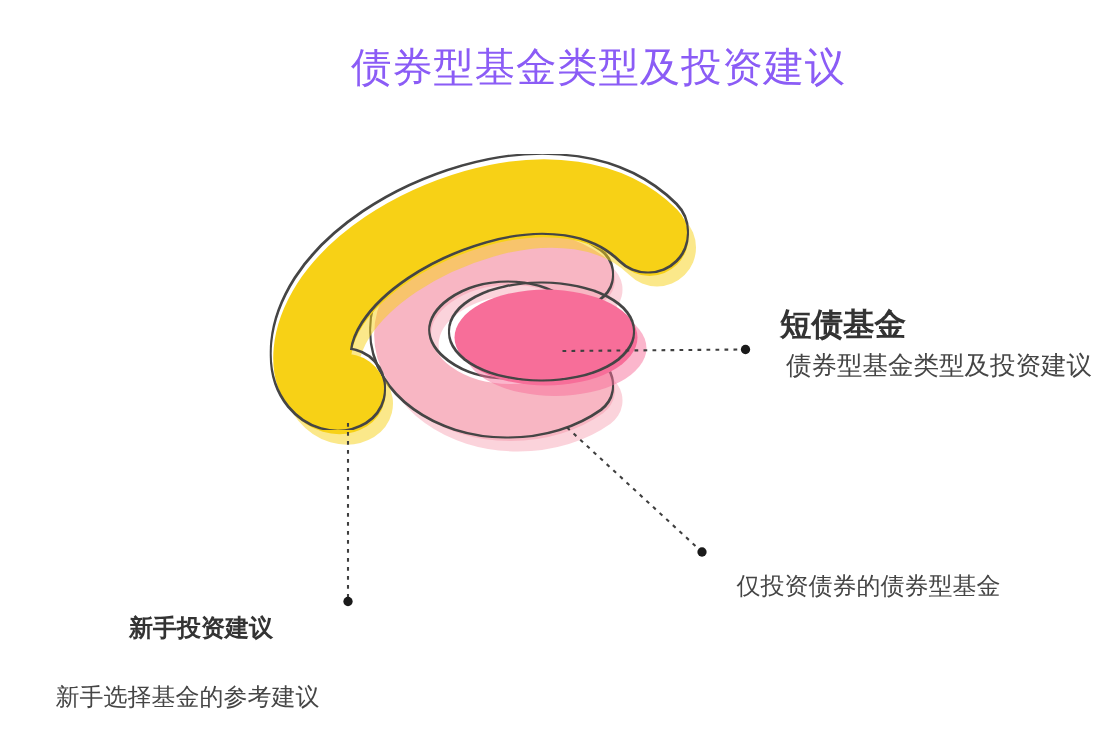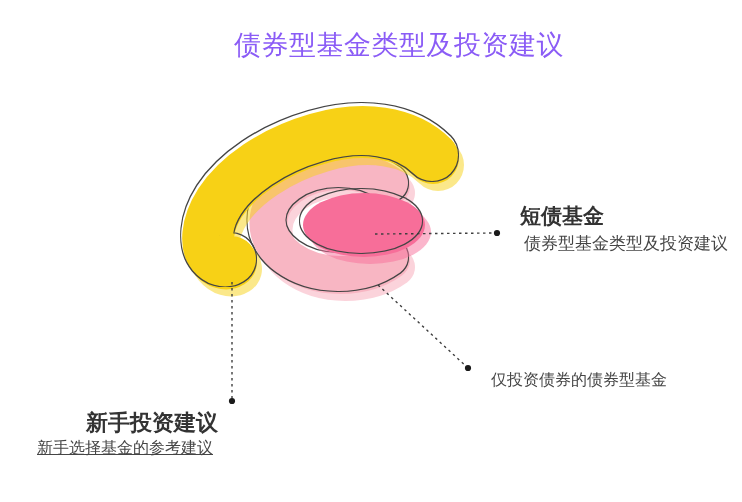--- a/index.html
+++ b/index.html
@@ -34,23 +34,23 @@
   .sub {
     position: absolute;
     font-size: 16px;
     line-height: 1.15;
     color: #454545;
     white-space: nowrap;
   }
   .lbl-short { left: 520px; top: 205px; font-family: Liberation Serif, serif; }
   .sub-short { left: 524px; top: 234px; font-size: 17px; }
   .lbl-pure  { left: 488px; top: 352px; }
-  .sub-pure  { left: 491px; top: 371px; }
-  .lbl-begin { left: 86px;  top: 411px; font-size: 22px; }
-  .sub-begin { left: 37px;  top: 439px; text-decoration: underline; }
+  .sub-pure  { left: 491px; top: 383px; }
+  .lbl-begin { left: 86px;  top: 411px; font-size: 16px; }
+  .sub-begin { left: 37px;  top: 457px; }
 </style>
 </head>
 <body>
 
 <div class="canvas">
 
   <h1 class="title">债券型基金类型及投资建议</h1>
 
   <svg class="diagram" width="742" height="502" viewBox="0 0 742 502">
     <defs>

